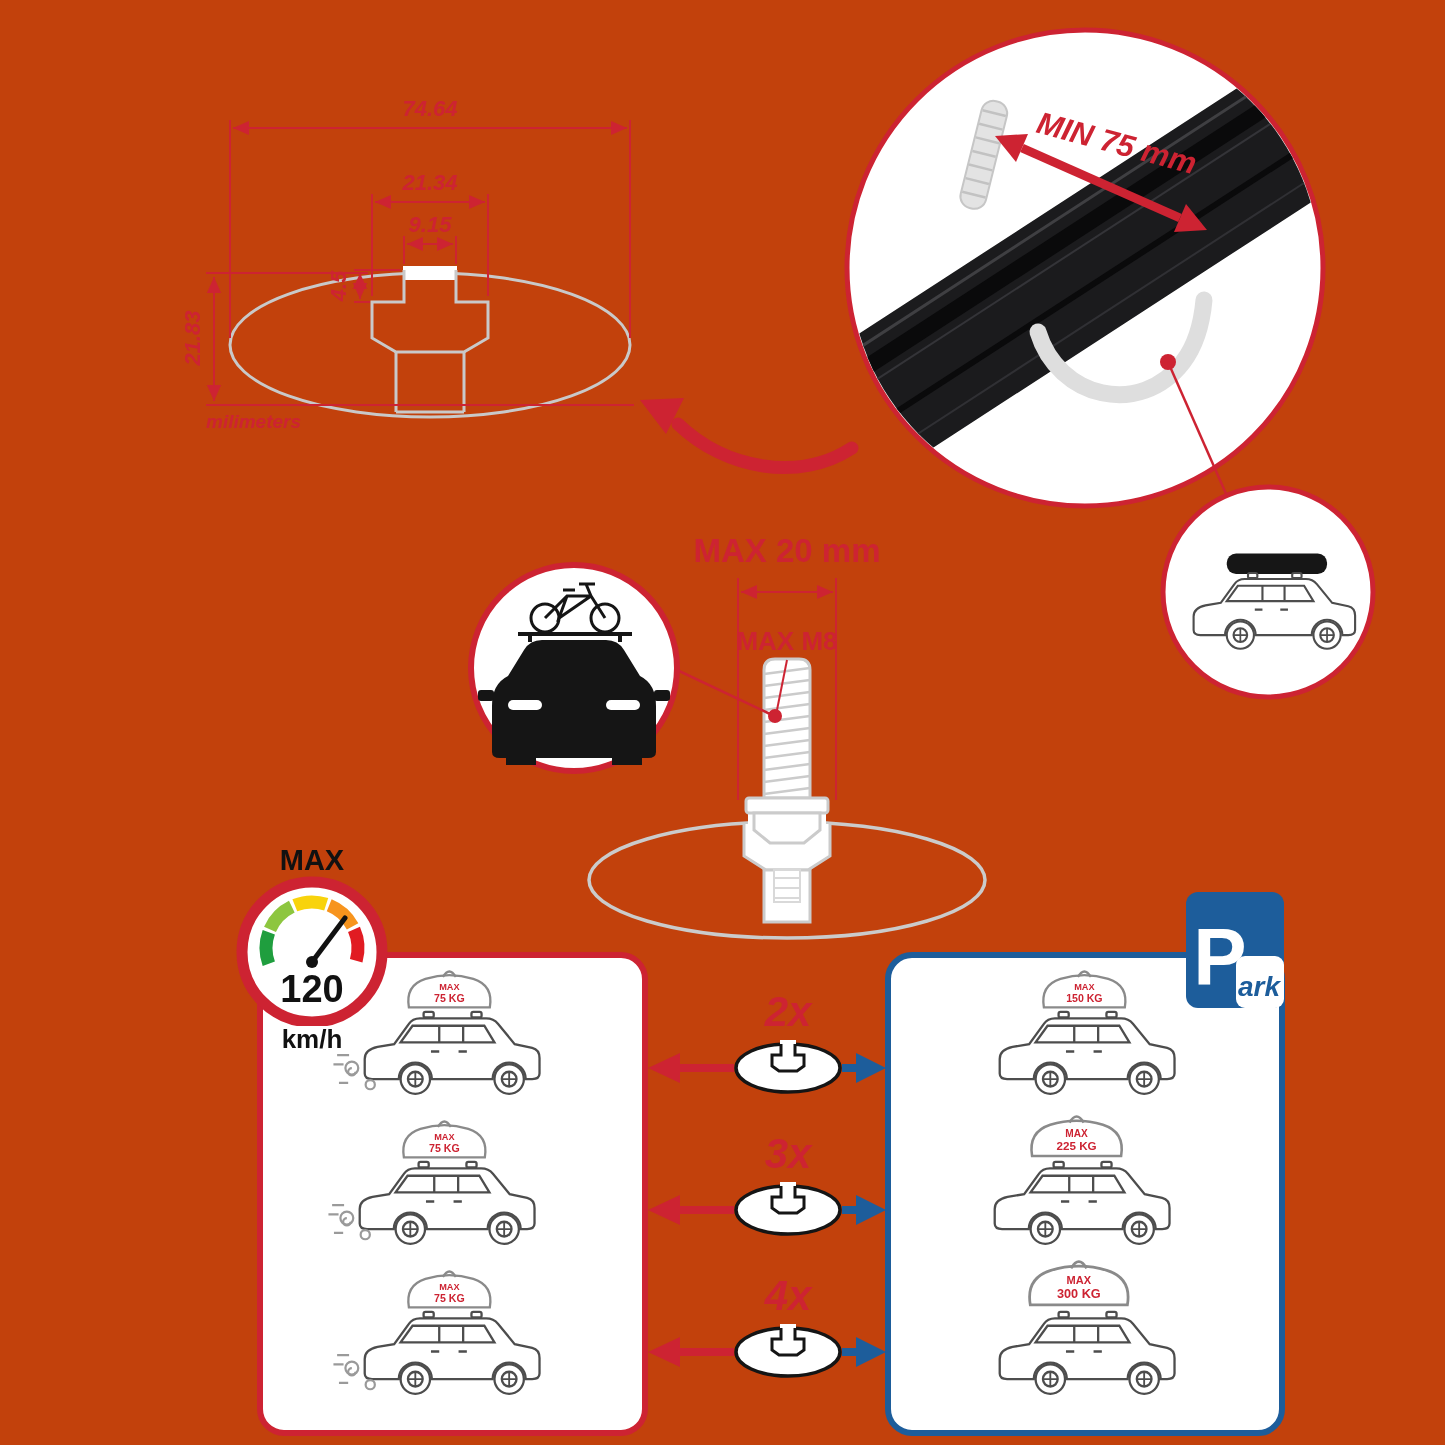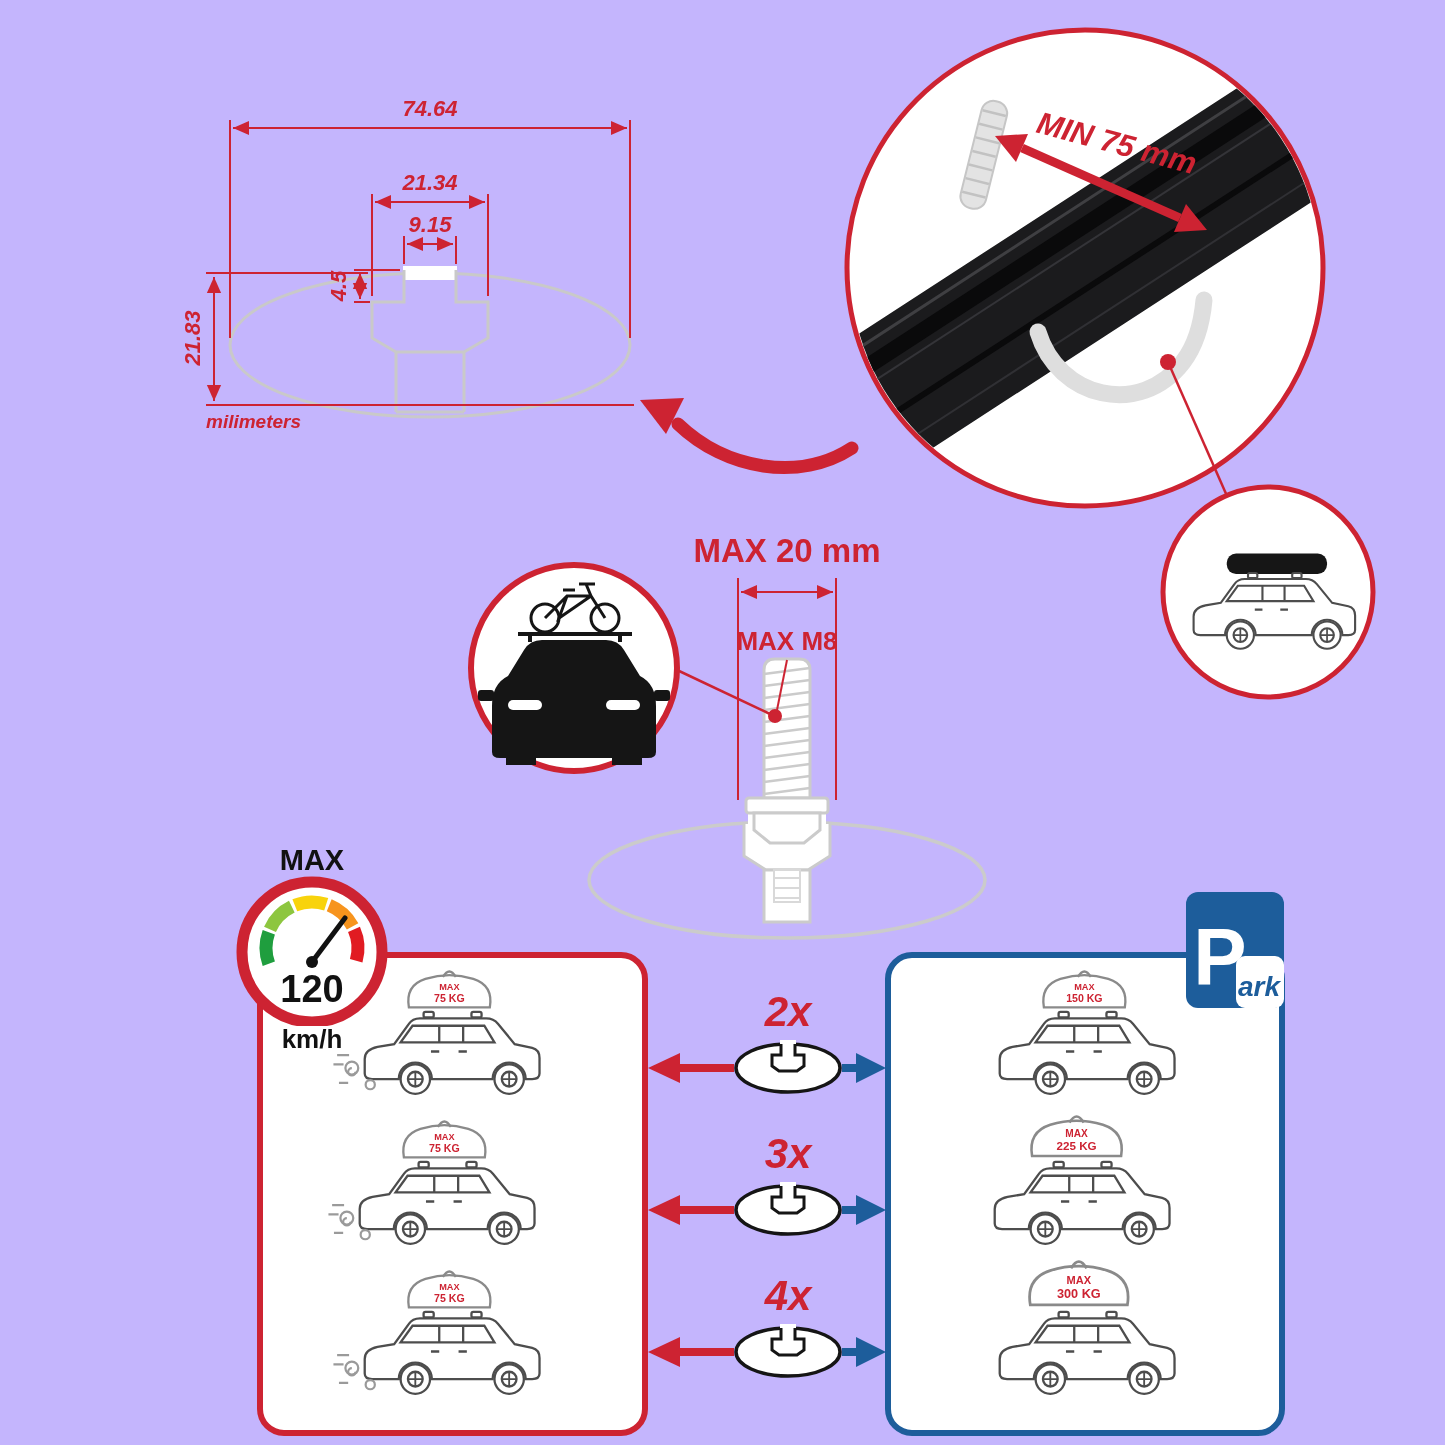--- a/index.html
+++ b/index.html
@@ -1,16 +1,16 @@
 <!DOCTYPE html>
 <html><head>
 <meta charset="utf-8">
 <style>
   html,body{margin:0;padding:0;background:#fff;}
-  #canvas{position:relative;width:1445px;height:1445px;background:#c4b5fd;overflow:hidden;}
+  #canvas{position:relative;width:1445px;height:1445px;background:#c2410c;overflow:hidden;}
   text{font-family:"Liberation Sans",sans-serif;}
   .dimtxt{fill:#cd2332;font-style:italic;font-weight:bold;font-size:22px;text-anchor:middle;}
   .dimsm{fill:#cd2332;font-style:italic;font-weight:bold;font-size:19px;text-anchor:start;}
   .minlbl{fill:#cd2332;font-weight:bold;font-style:italic;font-size:31px;text-anchor:start;}
   .speclbl{fill:#cd2332;font-weight:bold;font-size:33px;text-anchor:middle;}
   .speclbl2{fill:#cd2332;font-weight:bold;font-size:26px;text-anchor:middle;}
   .gmax{fill:#111;font-weight:bold;font-size:29px;text-anchor:middle;}
   .gval{fill:#111;font-weight:bold;font-size:38px;text-anchor:middle;}
   .gunits{fill:#111;font-weight:bold;font-size:26px;text-anchor:middle;}
   .mult{fill:#cd2332;font-weight:bold;font-style:italic;font-size:42px;text-anchor:middle;}

